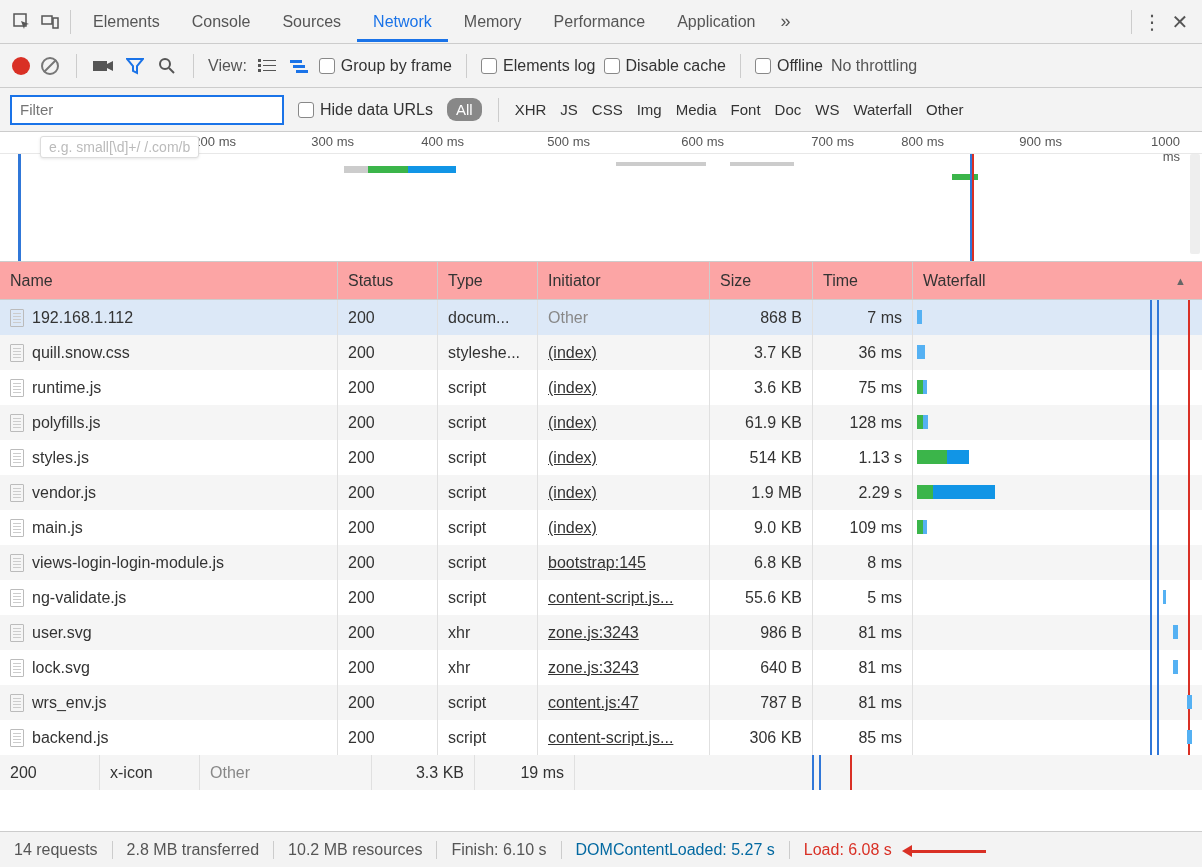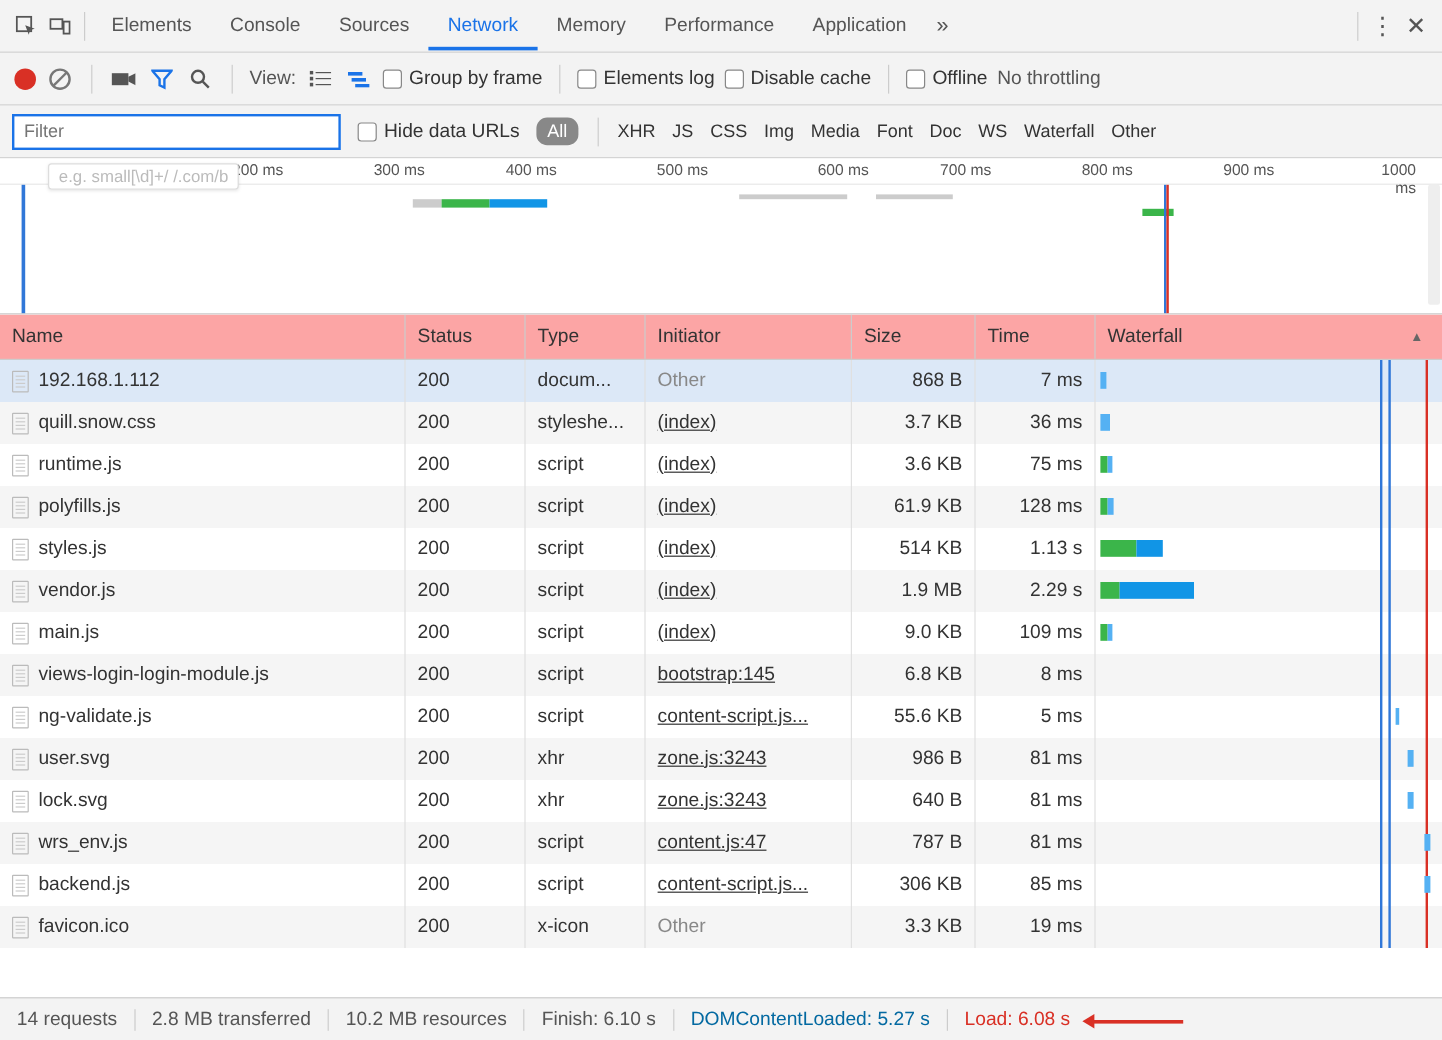--- a/index.html
+++ b/index.html
@@ -196,21 +196,21 @@
 </div>
 
 <div class="timeline">
   <div class="ruler" id="ruler">
       <span class="tick" style="left: 118px;">100 ms</span>
       <span class="tick" style="left: 236px;">200 ms</span>
       <span class="tick" style="left: 354px;">300 ms</span>
       <span class="tick" style="left: 464px;">400 ms</span>
       <span class="tick" style="left: 590px;">500 ms</span>
       <span class="tick" style="left: 724px;">600 ms</span>
-      <span class="tick" style="left: 826px;">700 ms</span>
+      <span class="tick" style="left: 854px;">700 ms</span>
       <span class="tick" style="left: 944px;">800 ms</span>
       <span class="tick" style="left: 1062px;">900 ms</span>
       <span class="tick" style="left: 1180px;">1000 ms</span>
     </div>
   <div class="hint-box">e.g.  small[\d]+/   /.com/b</div>
   <div class="body">
 
     <div style="position:absolute; left:344px; top:12px; width:24px; height:7px; background:#ccc;"></div>
     <div style="position:absolute; left:368px; top:12px; width:40px; height:7px; background:#3bb54a;"></div>
     <div style="position:absolute; left:408px; top:12px; width:48px; height:7px; background:#1195e6;"></div>
@@ -480,24 +480,20 @@
       <div class="td size">306 KB</div>
       <div class="td time">85 ms</div>
       <div class="td wf">
         <div class="dcl-line" style="left:237px;"></div>
         <div class="dcl-line" style="left:244px;"></div>
         <div class="load-line" style="left:275px;"></div>
         <div class="wf-bar" style="left:274px;"><span class="wf-seg" style="width:5px;background:#55b1f3;"></span></div>
       </div>
     </div>
     <div class="tr">
-      <div class="td name">
-        <span class="file-icon doc"></span>
-        <span>favicon.ico</span>
-      </div>
       <div class="td status">200</div>
       <div class="td type">x-icon</div>
       <div class="td init">
         <span class="other">Other</span>
       </div>
       <div class="td size">3.3 KB</div>
       <div class="td time">19 ms</div>
       <div class="td wf">
         <div class="dcl-line" style="left:237px;"></div>
         <div class="dcl-line" style="left:244px;"></div>

